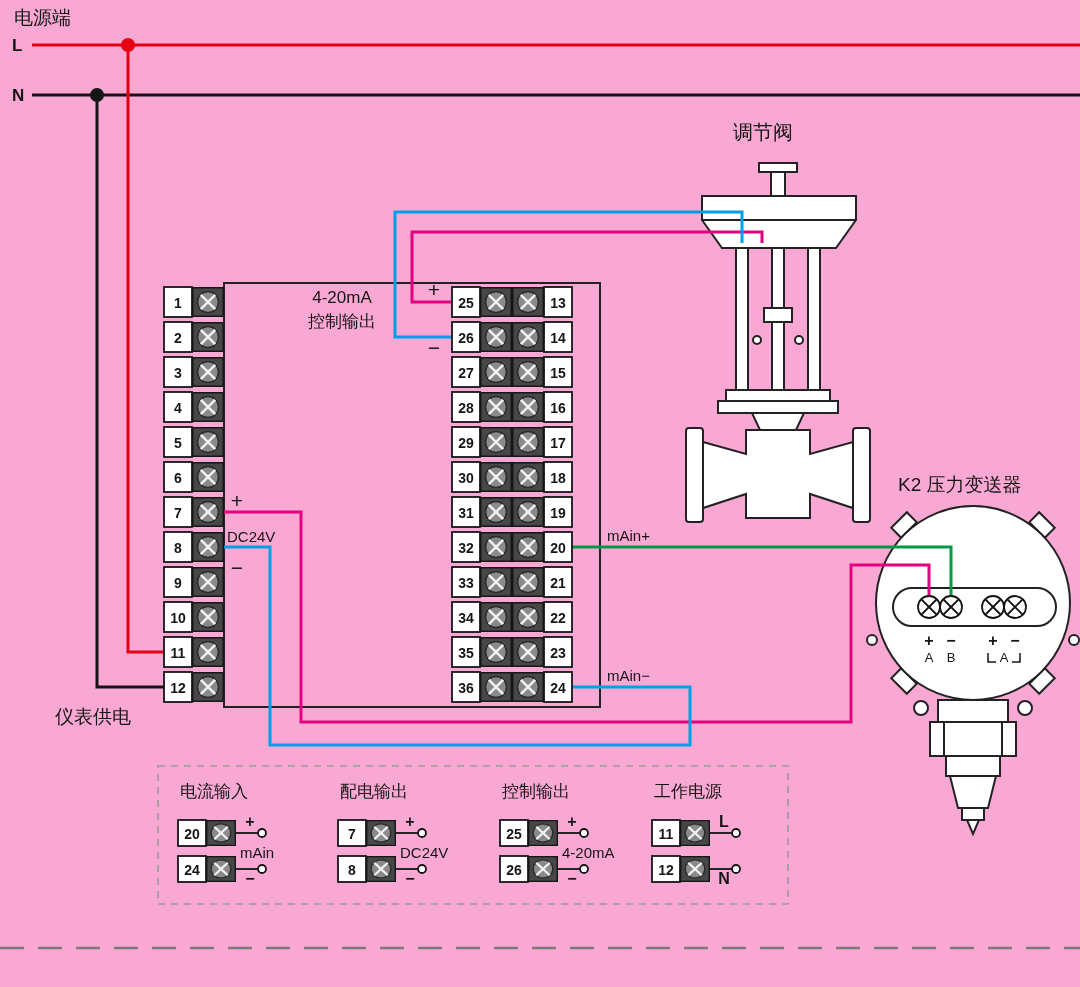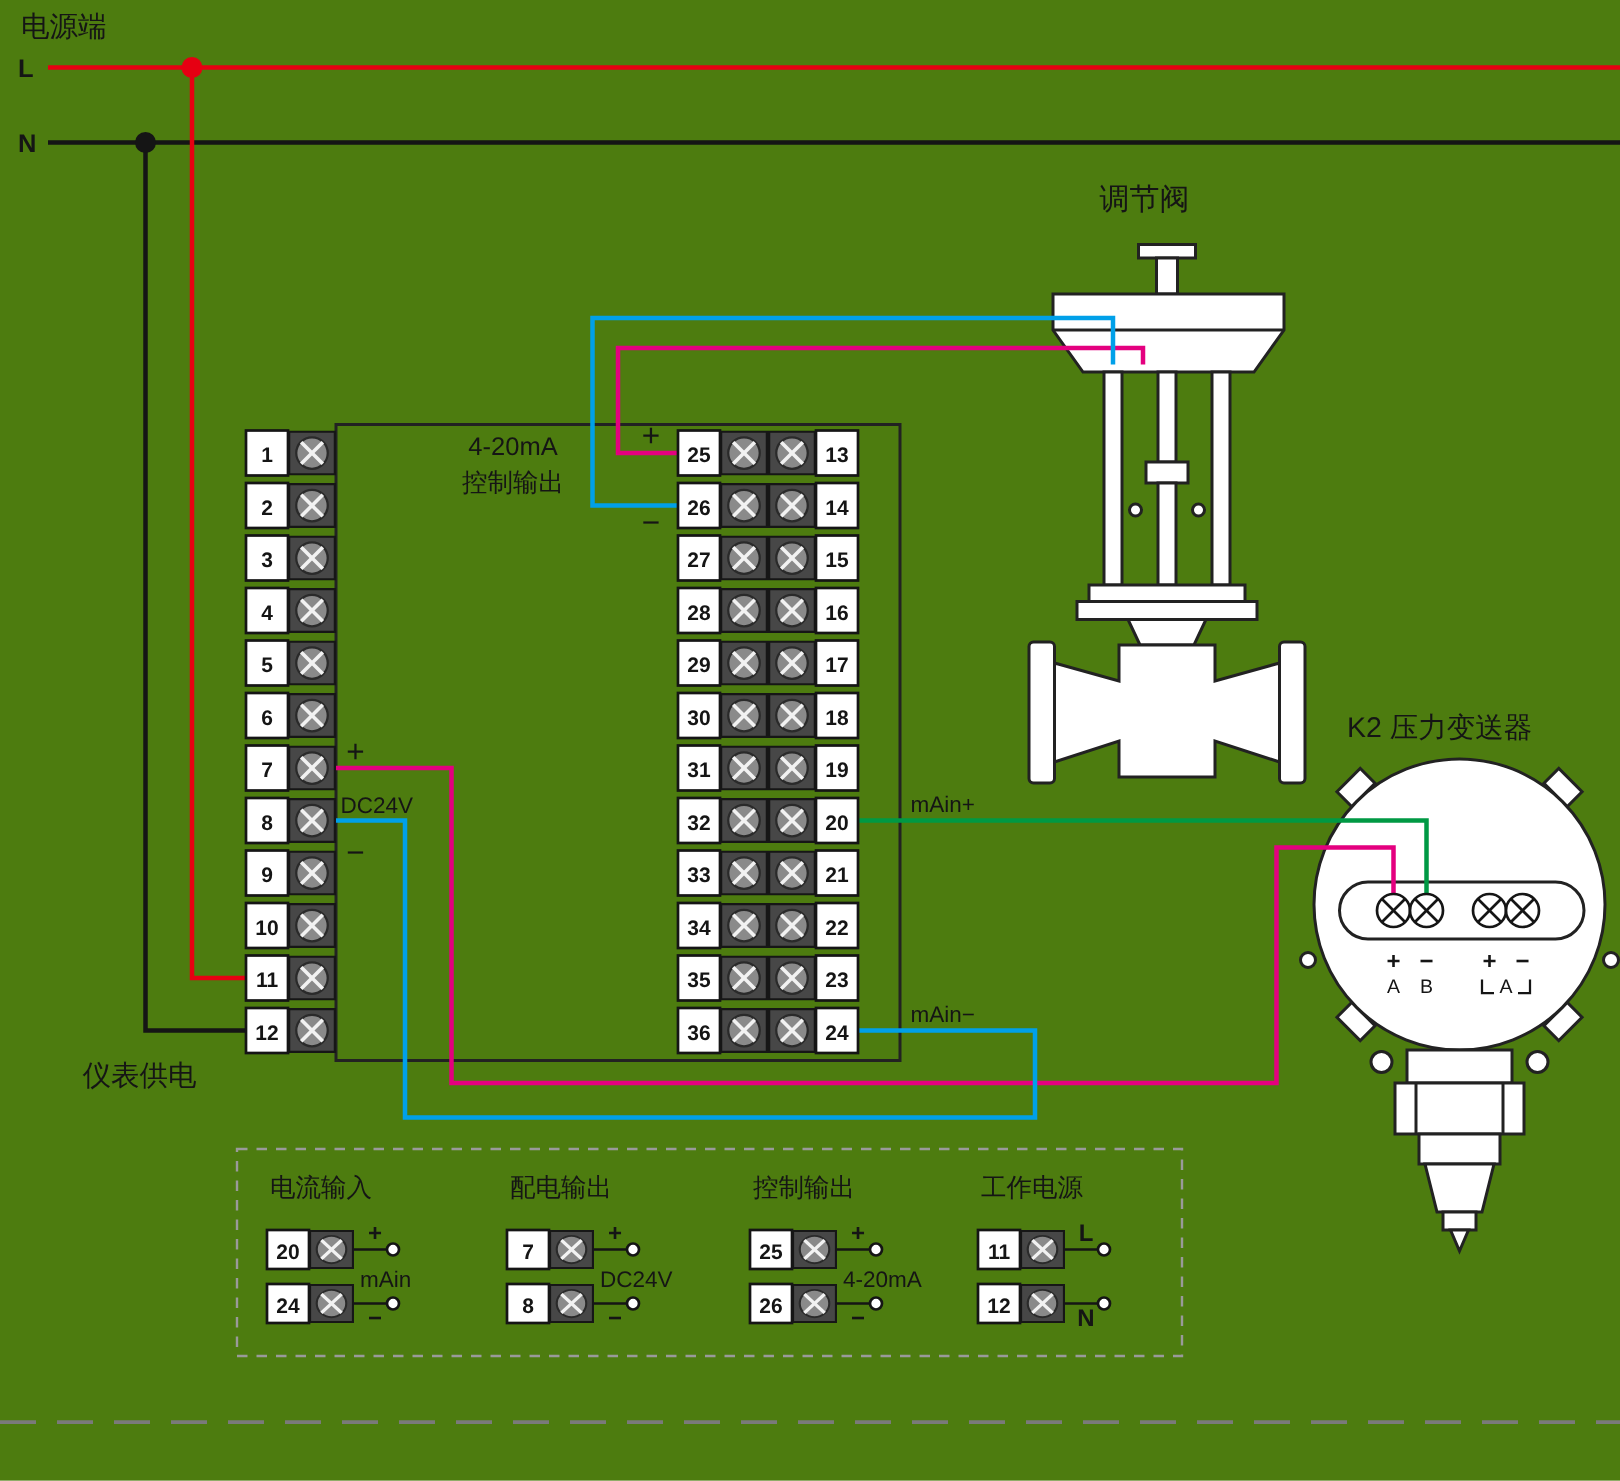--- a/index.html
+++ b/index.html
@@ -1,16 +1,16 @@
 <!DOCTYPE html>
 <html><head>
 <meta charset="utf-8">
 <style>
   html,body{margin:0;padding:0;background:#fff;}
-  .canvas{width:1080px;height:987px;background:#4d7c0f;}
+  .canvas{width:1080px;height:987px;background:#f9a8d4;}
   svg{display:block}
   svg text{font-family:"Liberation Sans","DejaVu Sans",sans-serif;fill:#151515}
   .cjk{font-size:19px}
   .cjk20{font-size:20px}
   .cjk17{font-size:17px;text-anchor:middle}
   .cjk17s{font-size:17px}
   .rail-label{font-size:17px;font-weight:bold}
   .num{font-size:14px;font-weight:bold;text-anchor:middle}
   .sign{font-size:16px;font-weight:bold;text-anchor:middle}
   .sign22{font-size:21px;text-anchor:middle}

